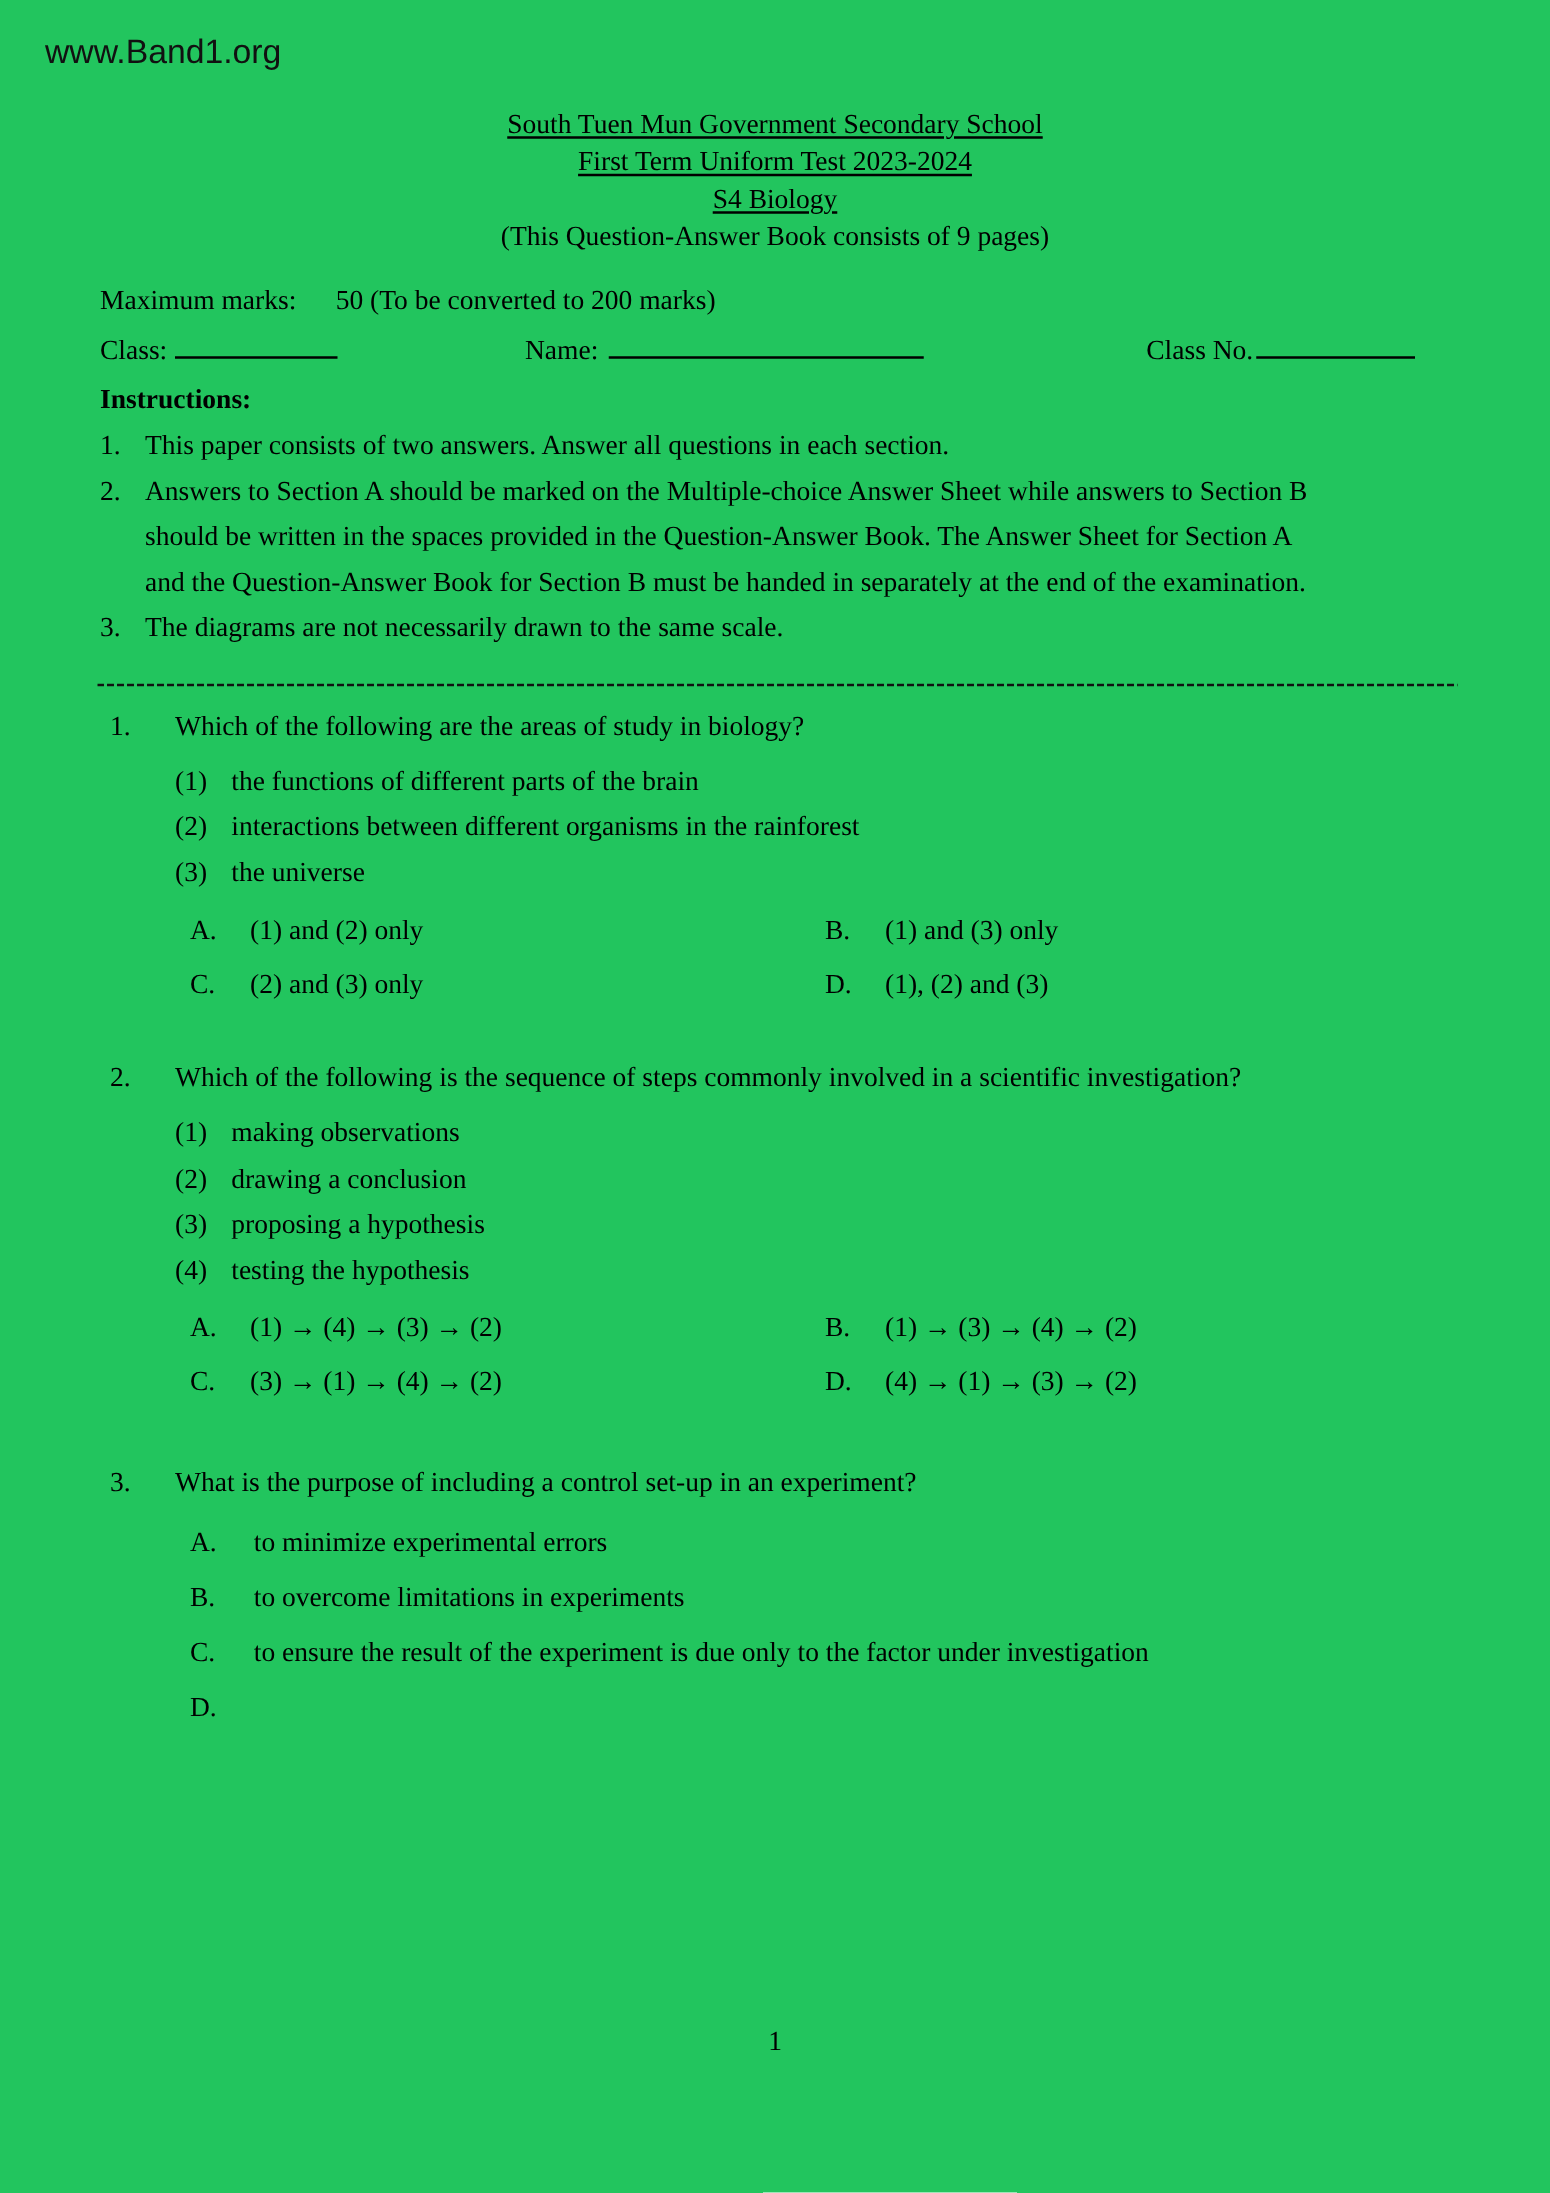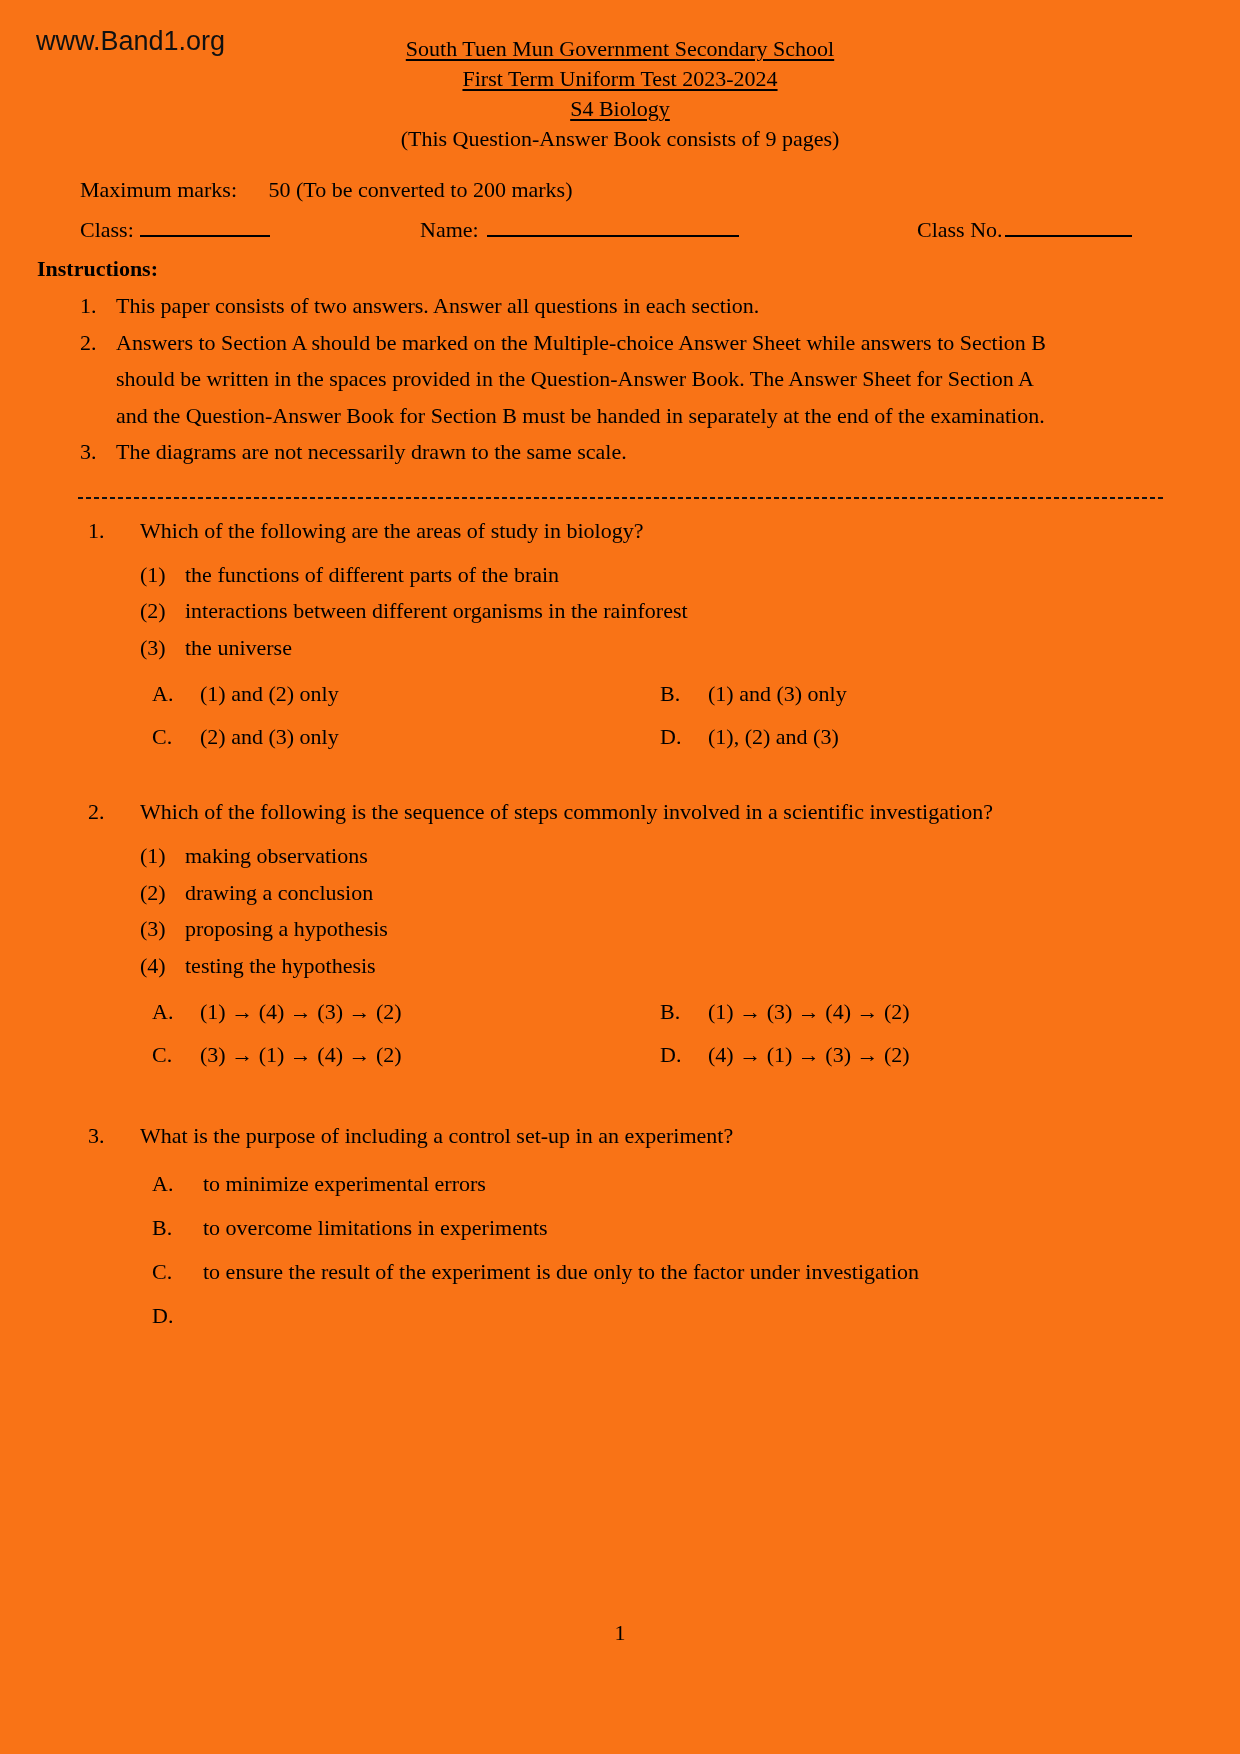--- a/index.html
+++ b/index.html
@@ -1,35 +1,35 @@
 <!DOCTYPE html>
 <html><head>
 <meta charset="utf-8">
 <style>
   html, body { margin: 0; padding: 0; background: #ffffff; }
   .page {
     position: relative;
     width: 1240px;
     height: 1754px;
-    background: #f97316;
+    background: #22c55e;
     color: #000;
     font-family: "Liberation Serif", serif;
     font-size: 22px;
     overflow: hidden;
   }
   .watermark {
     position: absolute;
     left: 36px;
     top: 26px;
     font-family: "Liberation Sans", sans-serif;
     font-size: 27px;
     color: #111;
   }
   .title-block {
-    padding-top: 34px;
+    padding-top: 84px;
     text-align: center;
     line-height: 30px;
   }
   .title-line.u { text-decoration: underline; text-underline-offset: 3px; }
   .info-block { margin: 16px 0 0 80px; line-height: 40px; }
   .info-label { display: inline-block; }
   .info-value { display: inline-block; margin-left: 26px; }
   .id-row { position: relative; height: 40px; line-height: 40px; text-align: right; }
   .id-class { position: absolute; left: 80px; top: 0; }
   .id-name  { position: absolute; left: 420px; top: 0; }
@@ -37,21 +37,21 @@
   .blank {
     display: inline-block;
     border-bottom: 2px solid #000;
     height: 24px;
     vertical-align: baseline;
   }
   .blank.class-blank { width: 130px; margin-left: 6px; }
   .blank.name-blank { width: 252px; margin-left: 8px; }
   .blank.classno-blank { width: 127px; margin-left: 2px; }
   .instructions-heading {
-    margin-left: 37px;
+    margin-left: 80px;
     font-weight: bold;
     line-height: 38px;
   }
   .instruction-item {
     display: flex;
     margin-left: 80px;
     line-height: 36.5px;
   }
   .instruction-item .inum { width: 36px; flex: 0 0 36px; }
   .instruction-item .itext { width: 930px; }

